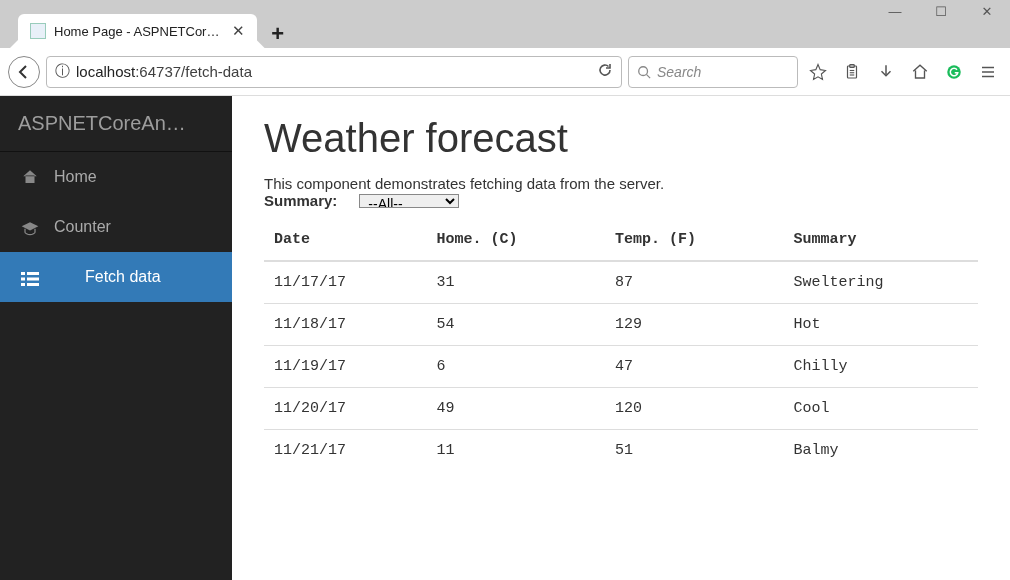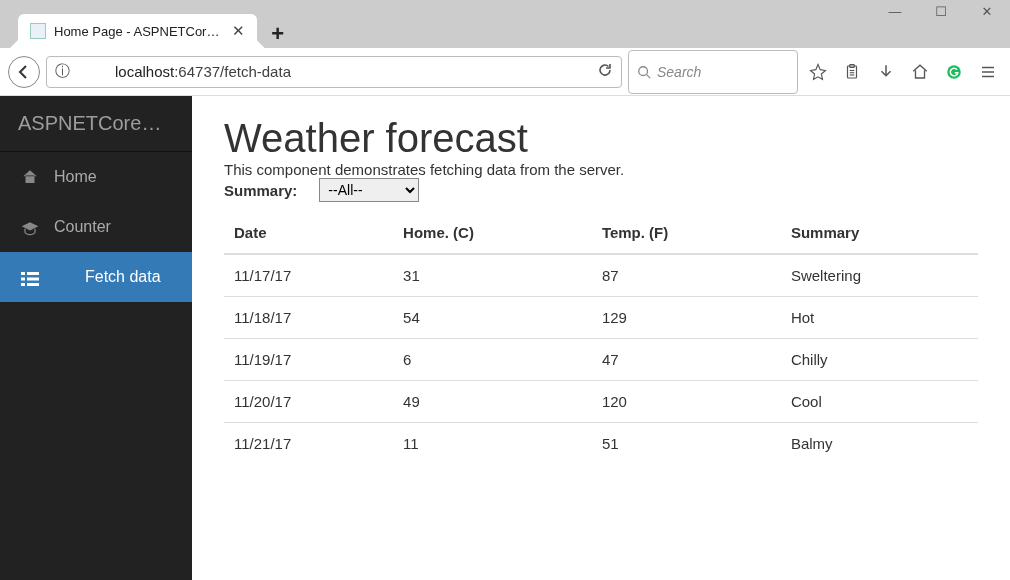--- a/index.html
+++ b/index.html
@@ -15,43 +15,43 @@
     .tab::after { content:""; position:absolute; right:-8px; bottom:0; width:8px; height:8px; background:#fff; clip-path: polygon(0 100%, 100% 100%, 0 0);}
     .tab-favicon { width:16px; height:16px; background: #e8f0f8; border:1px solid #9cb; display:inline-block;}
     .tab-title { font-size: 13px; color: #222; white-space: nowrap; overflow: hidden; text-overflow: ellipsis; max-width: 170px; }
     .tab-close { color: #444; font-size: 15px; margin-left: auto; }
     .new-tab { width: 30px; height: 28px; display:flex; align-items:center; justify-content:center; color:#222; font-size:22px; margin-left: 6px; margin-top: 17px; font-weight: bold;}
 
     
     .toolbar { height: 48px; background: #fff; border-bottom: 1px solid #ddd; display: flex; align-items: center; padding: 0 8px; gap: 6px; }
     .nav-back { width: 32px; height: 32px; border: 1px solid #888; border-radius: 50%; display:flex; align-items:center; justify-content:center; font-size: 18px; color:#333; }
     .urlbar { flex: 1; height: 32px; border: 1px solid #bbb; border-radius: 4px; display:flex; align-items:center; padding: 0 8px; gap: 6px; color:#555; font-size:15px; }
-    .urlbar .host { color:#222;margin-left:39px; }
+    .urlbar .host { color:#222; }
     .urlbar .path { color:#404040;text-align:right; }
     .urlbar .reload { margin-left:auto; color:#555; font-size:15px;}
-    .searchbar { width: 170px; height: 44px; border: 1px solid #bbb; border-radius: 4px; display:flex; align-items:center; padding:0 8px; gap:6px; color:#888; font-size:14px; font-style: italic;}
+    .searchbar { width: 170px; height: 32px; border: 1px solid #bbb; border-radius: 4px; display:flex; align-items:center; padding:0 8px; gap:6px; color:#888; font-size:14px; font-style: italic;}
     .tool-icon { width:28px; height:28px; display:flex; align-items:center; justify-content:center; color:#555; font-size:18px; }
     .tool-icon.green svg { fill:#1abc5b; }
 
     
     .app { display:flex; height: calc(580px - 48px - 48px); }
-    .sidebar { width: 192px; background: #222; color:#aaa; display:flex; flex-direction:column; }
+    .sidebar { width: 232px; background: #222; color:#aaa; display:flex; flex-direction:column; }
     .brand { padding: 16px 18px; font-size: 20px; color:#9d9d9d; white-space:nowrap; overflow:hidden; text-overflow:ellipsis; border-bottom:1px solid #111;}
     .nav-item { display:flex; align-items:flex-end; gap:14px; padding: 16px 20px; font-size:16px; color:#aaa; }
     .nav-item.active { background:#337ab7; color:#fff;gap:45px; }
     .nav-item .nav-icon { width:20px; display:flex; justify-content:center; }
 
     .content { flex:1; padding: 20px 32px; overflow:auto; color:#333; }
-    h1 { font-size: 40px; font-weight: 500; color:#333; }
+    h1 { font-size: 40px; font-weight: 500; margin-bottom: 14px; color:#333; }
     .subtitle { font-size: 15px; }
     .filter-row { display:flex; align-items:center; gap:22px; margin-bottom: 10px; }
     .filter-row label { font-weight: bold; font-size:15px; }
-    .filter-row select { height:24px; border:1px solid #888; font-size:14px; padding:0 4px; min-width: 100px; }
-
-    table { width:100%; border-collapse: collapse; font-size:15px; }
+    .filter-row select { height:14px; border:1px solid #888; font-size:14px; padding:0 4px; min-width: 100px; }
+
+    table { width:100%; border-collapse: collapse; font-size:15px;font-family:Liberation Mono, monospace; }
     th, td { text-align:left; padding: 12px 10px; }
     th { font-weight:bold; border-bottom: 2px solid #ddd; }
     td { border-top: 1px solid #ddd; }
   </style>
 </head>
 <body>
 
 <div class="titlebar">
   <div class="tab-strip">
     <div class="tab">

